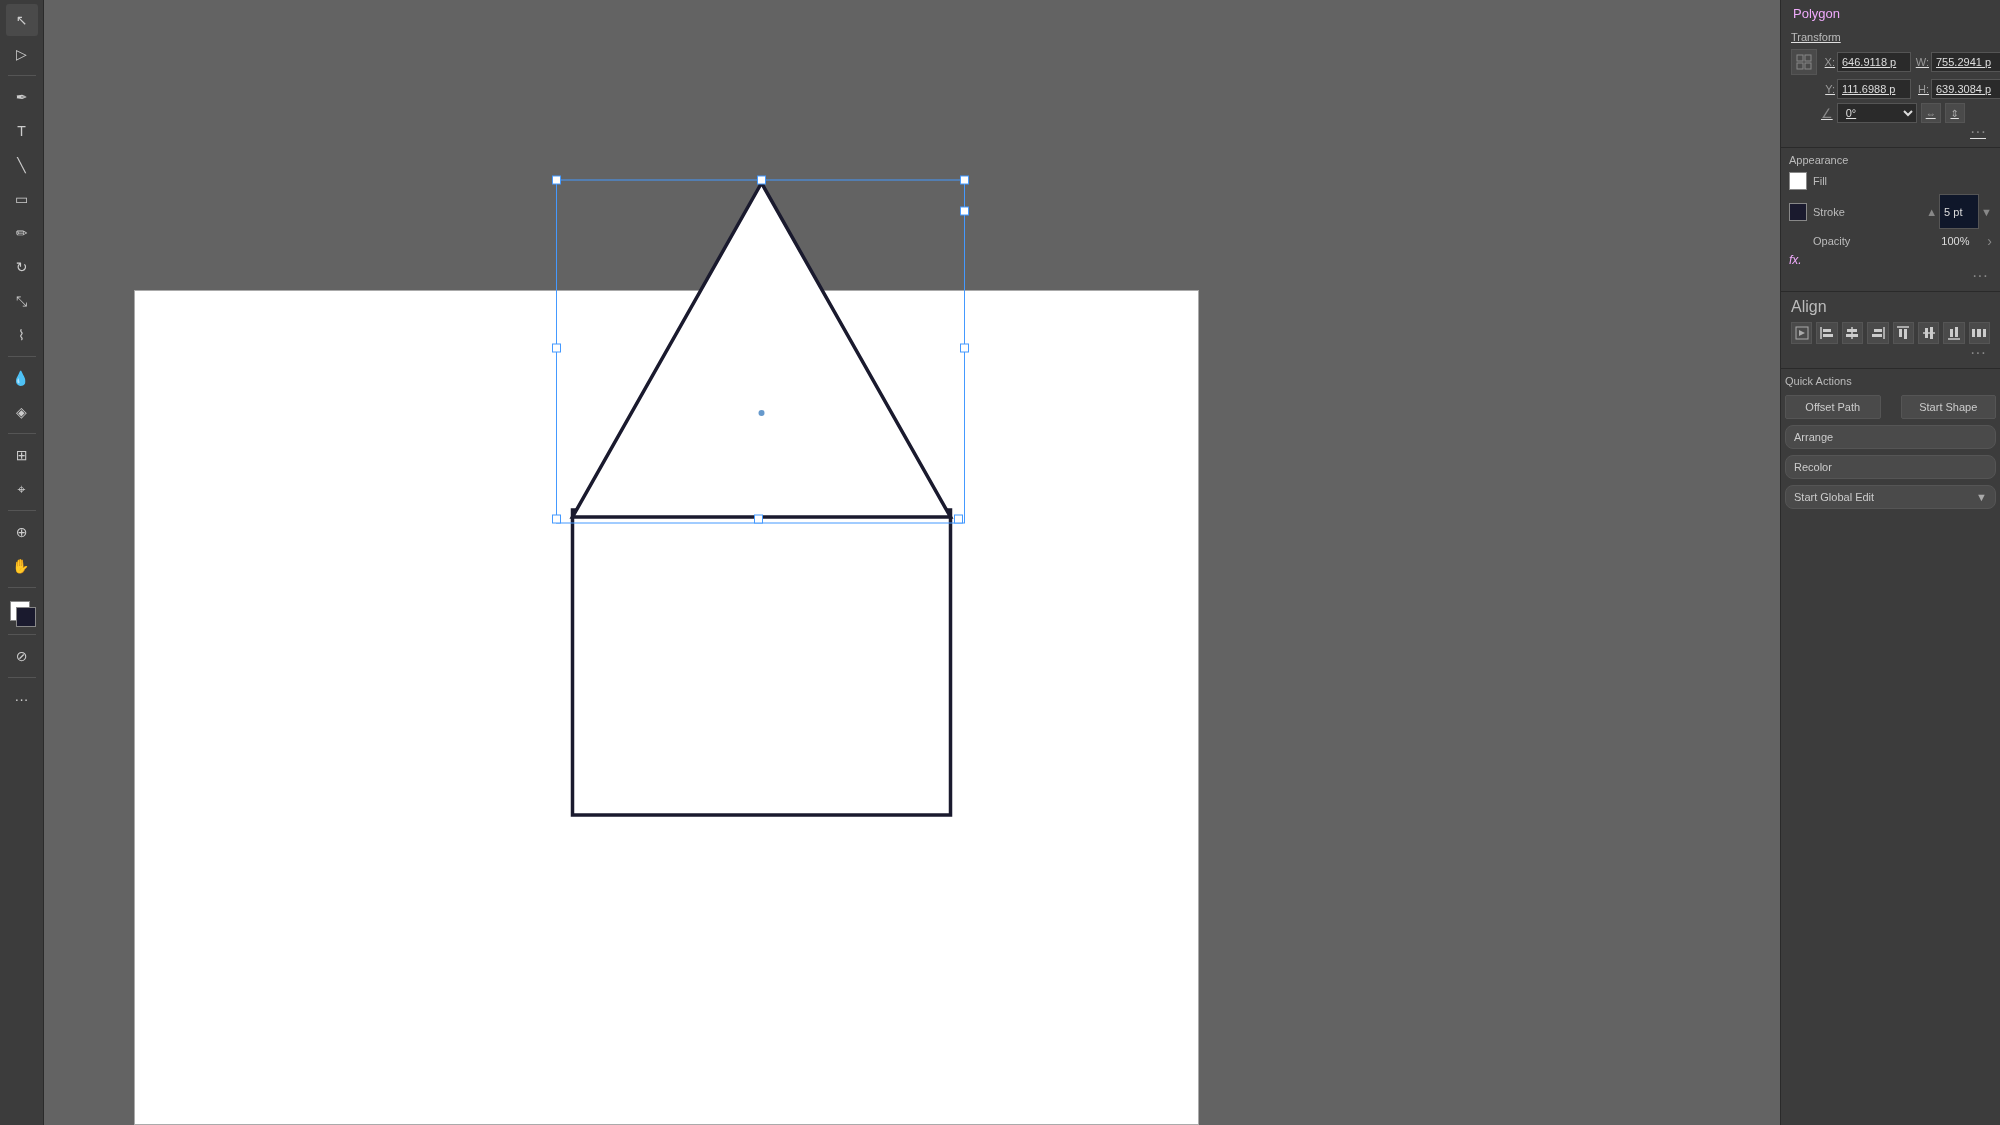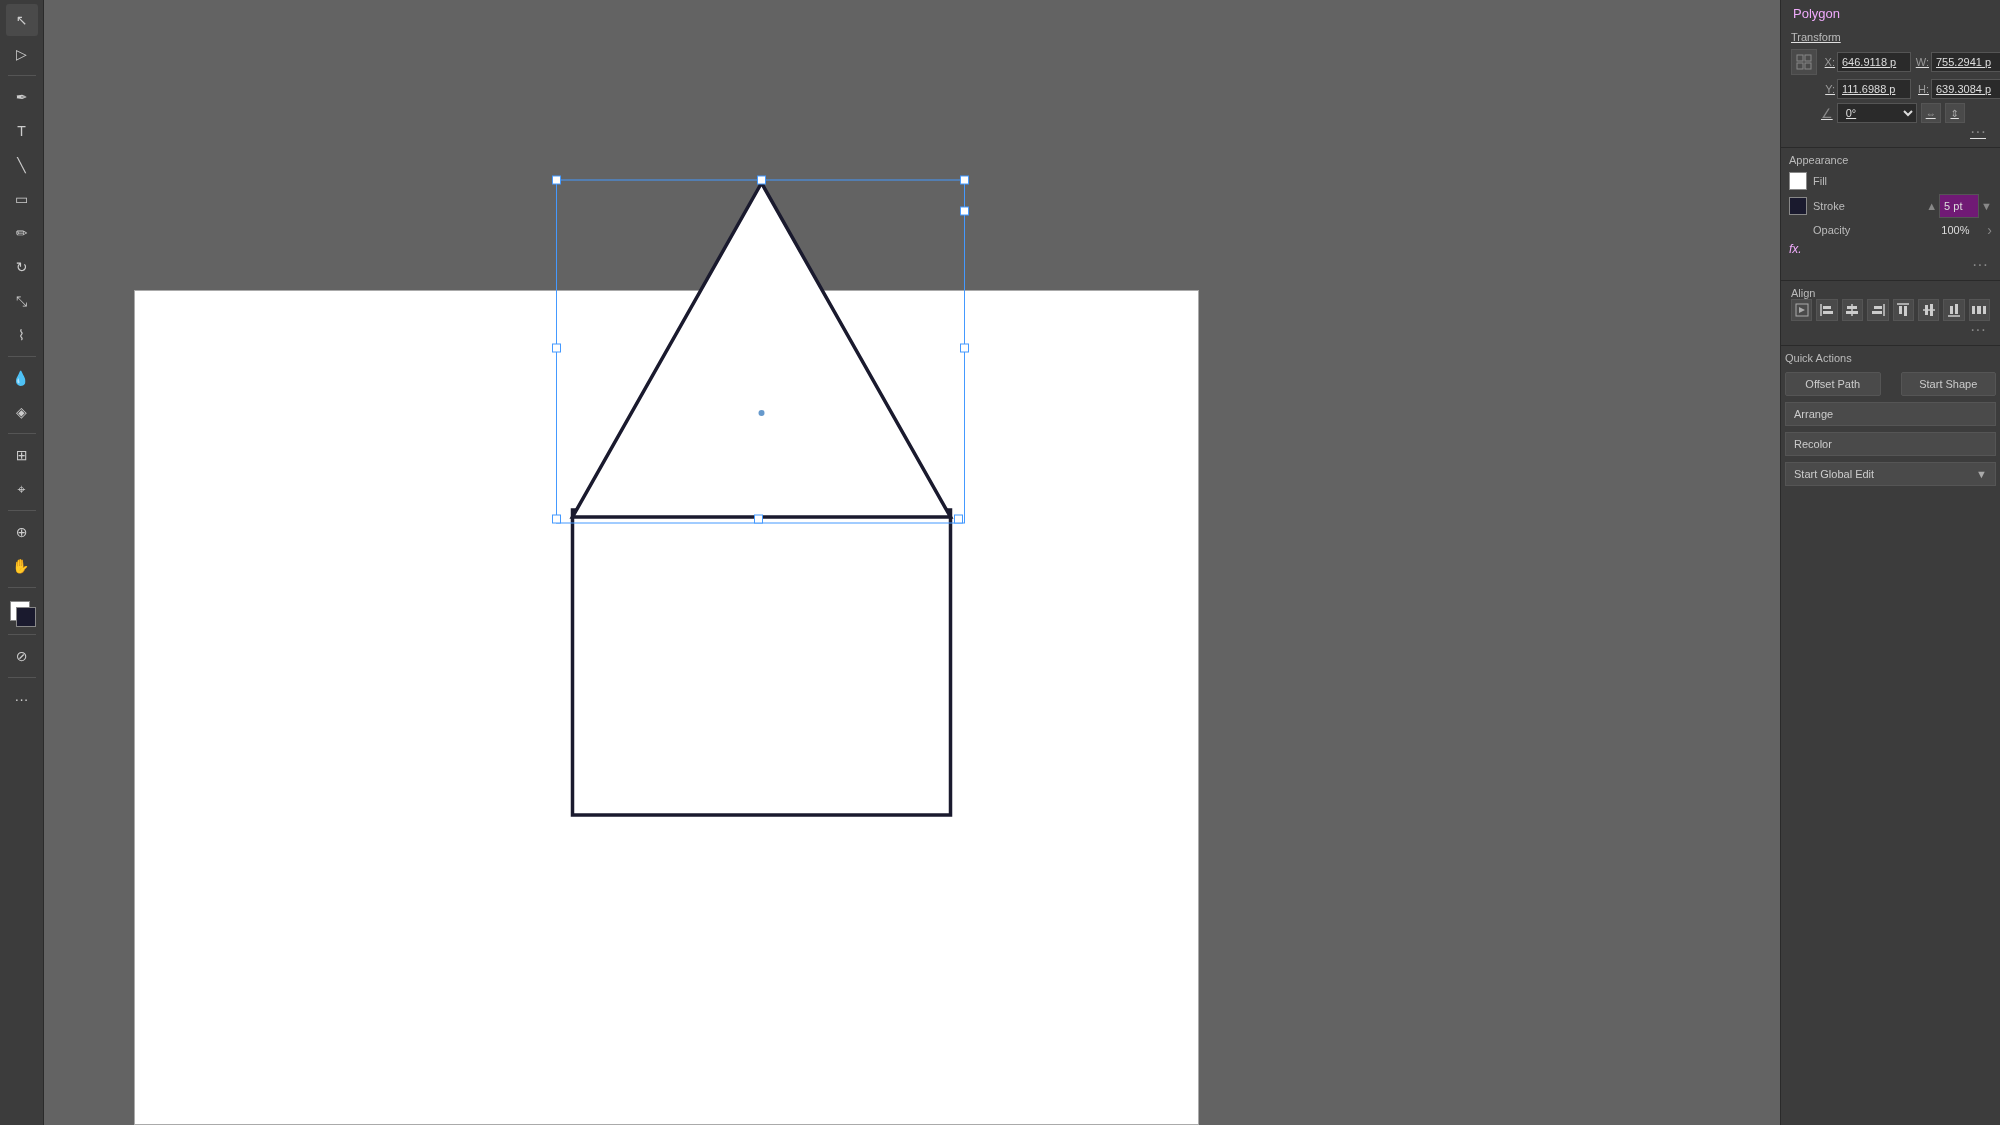--- a/index.html
+++ b/index.html
@@ -203,26 +203,26 @@
       font-size: 11px;
       flex: 1;
     }
     .stroke-controls {
       display: flex;
       align-items: center;
       gap: 2px;
       margin-left: auto;
     }
     .stroke-input {
-      background: #701a75;
+      background: #0f172a;
       border: 1px solid #555;
       color: #ddd;
       font-size: 11px;
       width: 40px;
-      height: 24px;
+      height: 35px;
       padding: 2px 4px;
     }
     .opacity-value {
       color: #ddd;
       font-size: 11px;
       width: 40px;
     }
     .arrow-btn {
       color: #888;
       font-size: 14px;
@@ -240,21 +240,22 @@
       font-size: 12px;
     }
 
     
     .align-section {
       padding: 6px 10px;
       border-bottom: 1px solid #2a2a2a;
     }
     .align-title {
       color: #bbb;
-      font-size: 11px;
+      font-size: 16px;
+      margin-bottom: 6px;
     }
     .align-row {
       display: flex;
       align-items: center;
       gap: 4px;
     }
     .align-btn {
       width: 26px; height: 22px;
       background: #4a4a4a;
       border: 1px solid #555;
@@ -300,21 +301,21 @@
     }
     .qa-btn-full {
       width: 100%;
       background: #4a4a4a;
       border: 1px solid #555;
       color: #ccc;
       font-size: 11px;
       padding: 5px 8px;
       cursor: pointer;
       text-align: center;
-      border-radius: 0;
+      border-radius: 8px;
       margin-bottom: 6px;
       display: flex;
       align-items: center;
       justify-content: space-between;
     }
   </style>
 </head>
 <body>
 
 <div class="left-toolbar">

